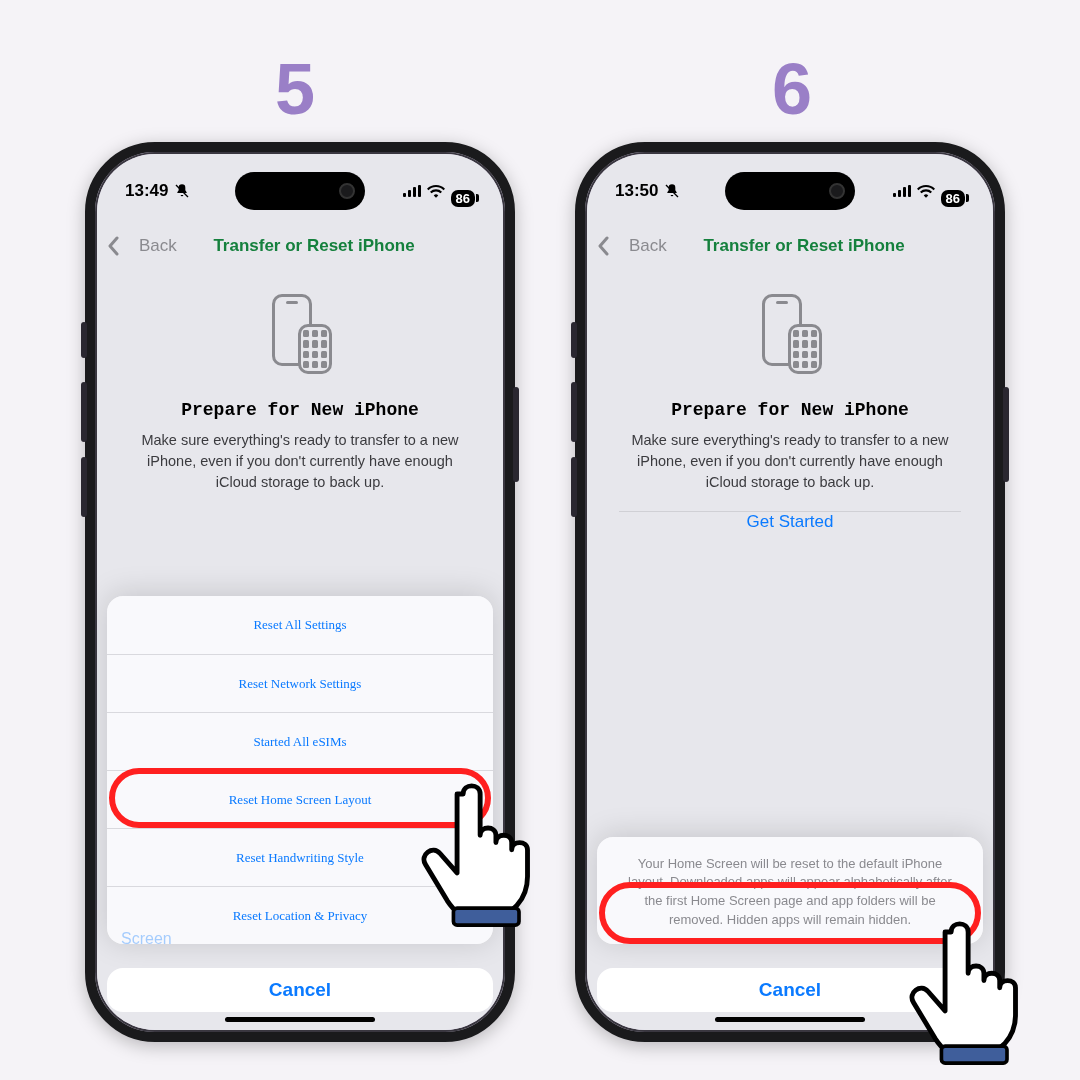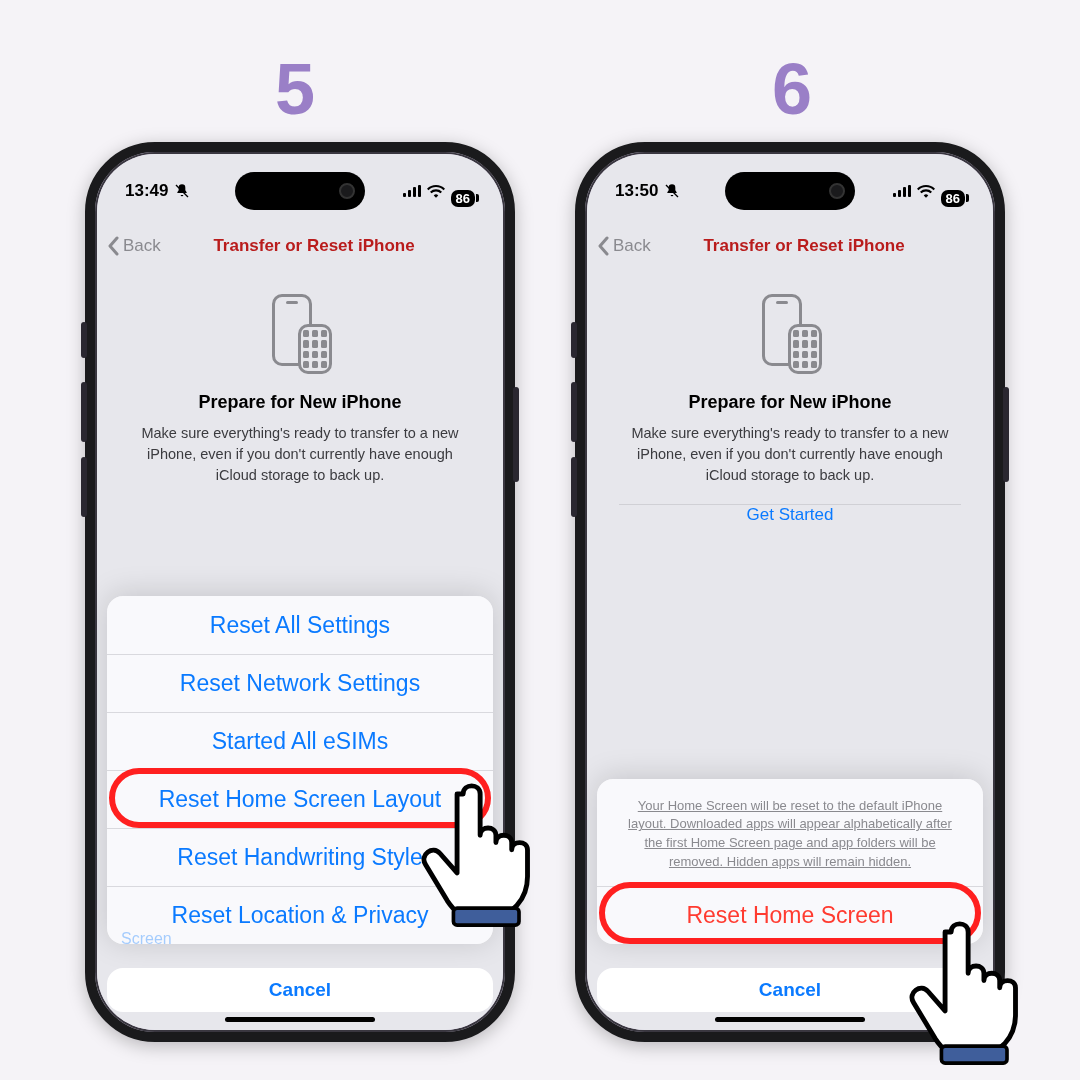--- a/index.html
+++ b/index.html
@@ -89,39 +89,40 @@
   .sig-bars span:nth-child(3){height:10px}
   .sig-bars span:nth-child(4){height:12px}
 
   .nav-header{
     position:absolute; top:70px; left:0; right:0;
     height:44px; display:flex; align-items:center;
     padding:0 10px;
   }
   .back-btn{
     display:flex; align-items:flex-start; color:#8a8a8f;
-    font-size:17px; gap:2px; cursor:pointer;
+    font-size:17px; gap:18px; cursor:pointer;
   }
   .nav-title{
     position:absolute; left:0; right:0; text-align:center;
-    font-size:17px; font-weight:600; color:#b91c1c;
+    font-size:17px; font-weight:600; color:#15803d;
     pointer-events:none;
     margin-left:28px;
   }
 
   .prepare-card{
     position:absolute; left:14px; right:14px; top:122px;
     background:rgba(255,255,255,0);
     border-radius:14px;
     text-align:center;
     padding:18px 18px 16px;
   }
   .prepare-card h2{
     font-size:18px; font-weight:600; color:#000;
-    margin:14px 0 10px;
+    margin:22px 0 10px;
+    font-family:Liberation Mono, monospace;
   }
   .prepare-card p{
     font-size:14.5px; line-height:1.45; color:#3b3b3f;
   }
   .transfer-icon{
     display:inline-block; position:relative; width:64px; height:80px;
   }
   .ti-phone{
     position:absolute; border:3px solid #8a8a8f; border-radius:10px;
     background:transparent;
@@ -147,41 +148,41 @@
 
   
   .sheet{
     position:absolute; left:10px; right:10px;
     border-radius:16px; overflow:hidden;
     background:rgba(250,250,252,.96);
     box-shadow:0 -2px 30px rgba(0,0,0,.15);
   }
   .sheet .opt{
     height:58px; display:flex; align-items:center; justify-content:center;
-    font-size:23px; color:#0a7aff;
+    font-size:13px; color:#0a7aff;
     border-top:1px solid #d9d9de;
     cursor:pointer;
     position:relative;
+    font-family:Liberation Serif, serif;
   }
   .sheet .opt:first-child{ border-top:none; }
   .opt.destructive{ color:#ff3b30; }
 
   .cancel-block{
     position:absolute; left:10px; right:10px;
     height:44px; border-radius:16px; background:#fff;
     display:flex; align-items:center; justify-content:center;
     font-size:19px; font-weight:600; color:#0a7aff;
     cursor:pointer;
   }
 
   .sheet-desc{
     padding:18px 24px 14px;
     font-size:13px; line-height:1.45; text-align:center;
     color:#8a8a8f;
-    text-decoration:underline;
   }
 
   .home-indicator{
     position:absolute; bottom:8px; left:50%; transform:translateX(-50%);
     width:150px; height:5px; background:#000; border-radius:3px;
   }
 
   
   .ring{
     position:absolute;
@@ -351,21 +352,20 @@
             <i></i>
           </span>
       </span>
       <h2>Prepare for New iPhone</h2>
       <p>Make sure everything's ready to transfer to a new iPhone, even if you don't currently have enough iCloud storage to back up.</p>
       <div class="get-started">Get Started</div>
     </div>
 
     <div class="sheet" style="bottom:86px;">
       <div class="sheet-desc">Your Home Screen will be reset to the default iPhone layout. Downloaded apps will appear alphabetically after the first Home Screen page and app folders will be removed. Hidden apps will remain hidden.</div>
-      <div class="opt destructive">Reset Home Screen</div>
     </div>
 
     <div class="cancel-block" style="bottom:18px;">Cancel</div>
 
     <div class="ring" style="left:12px; right:12px; bottom:86px; height:62px;"></div>
 
     <div class="home-indicator"></div>
   </div>
 </div>
 

